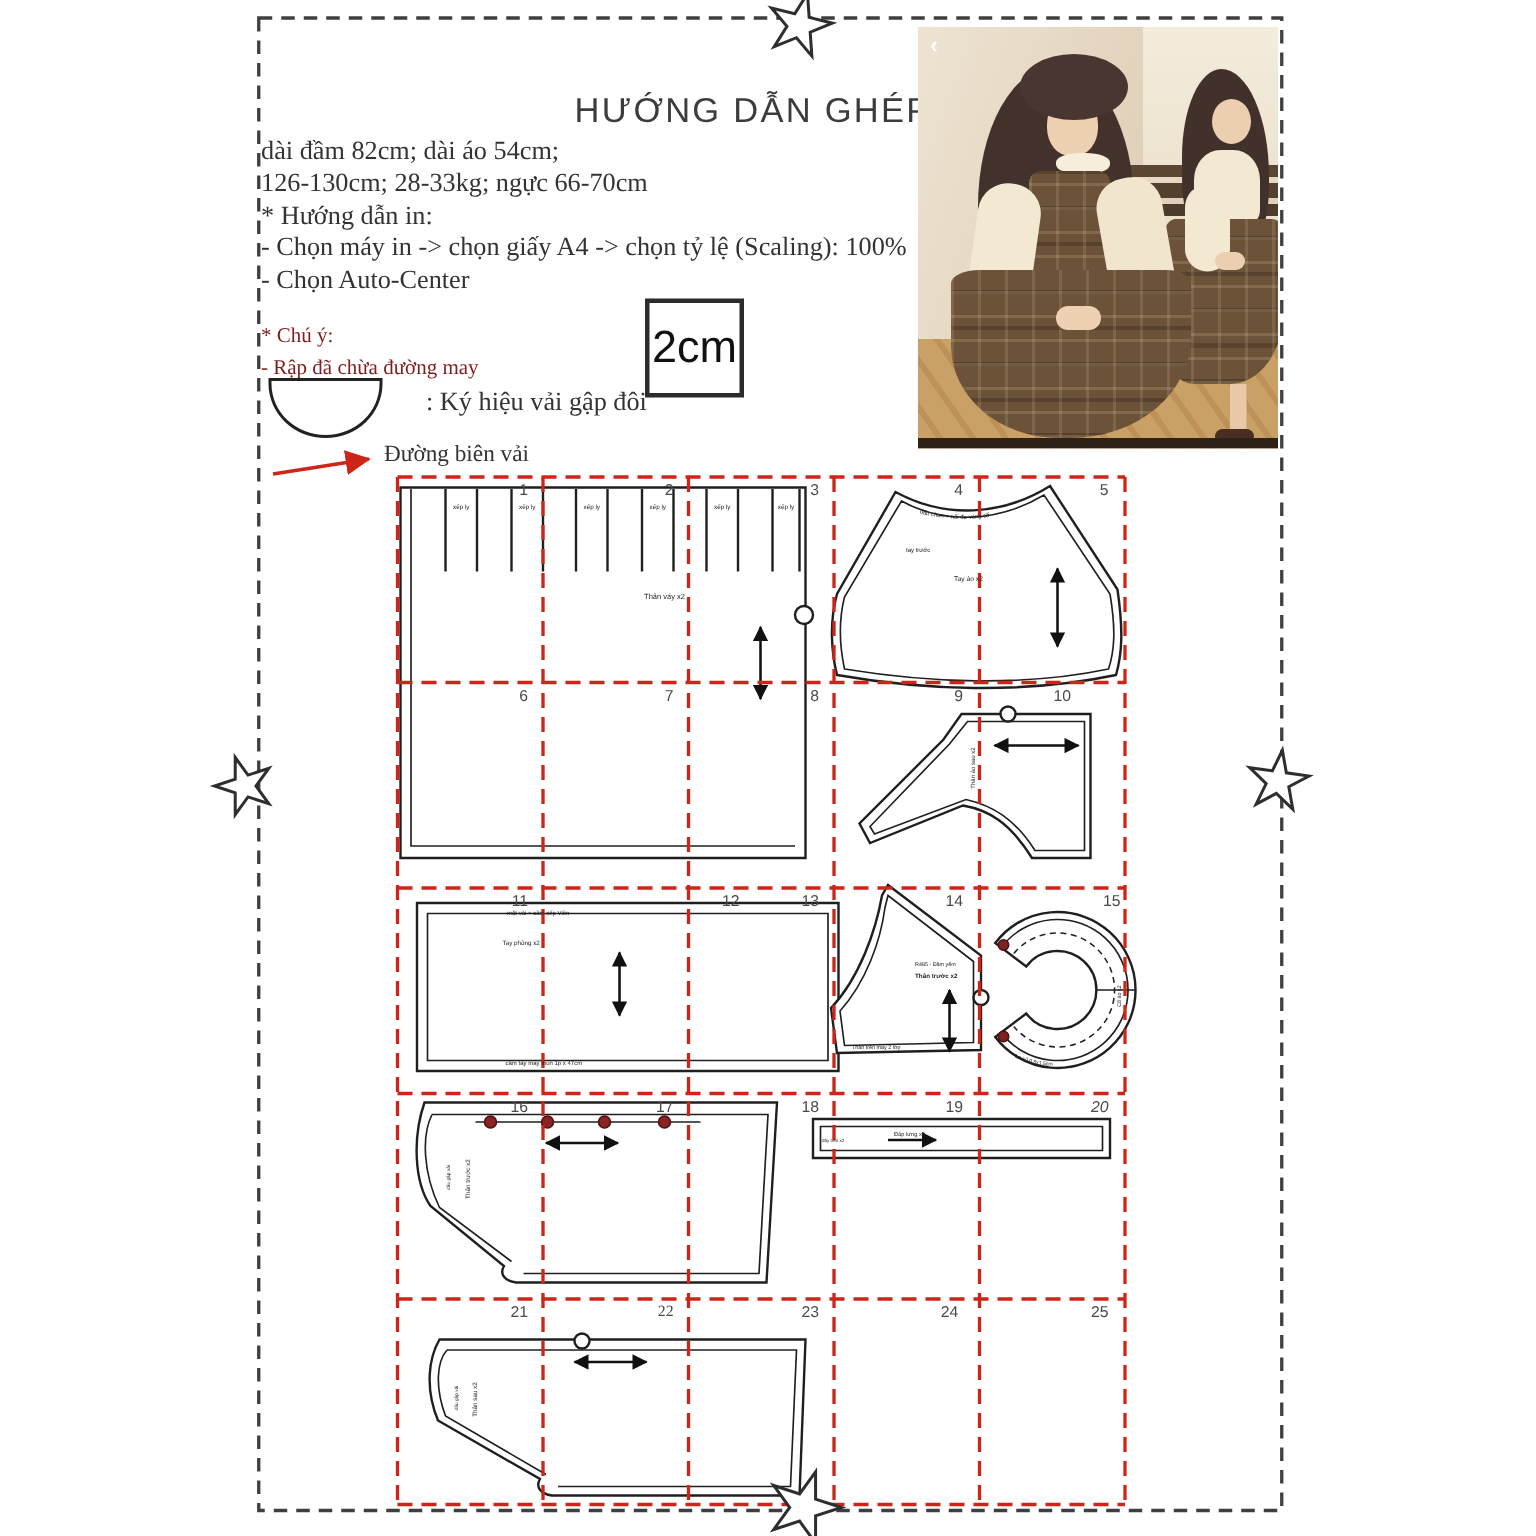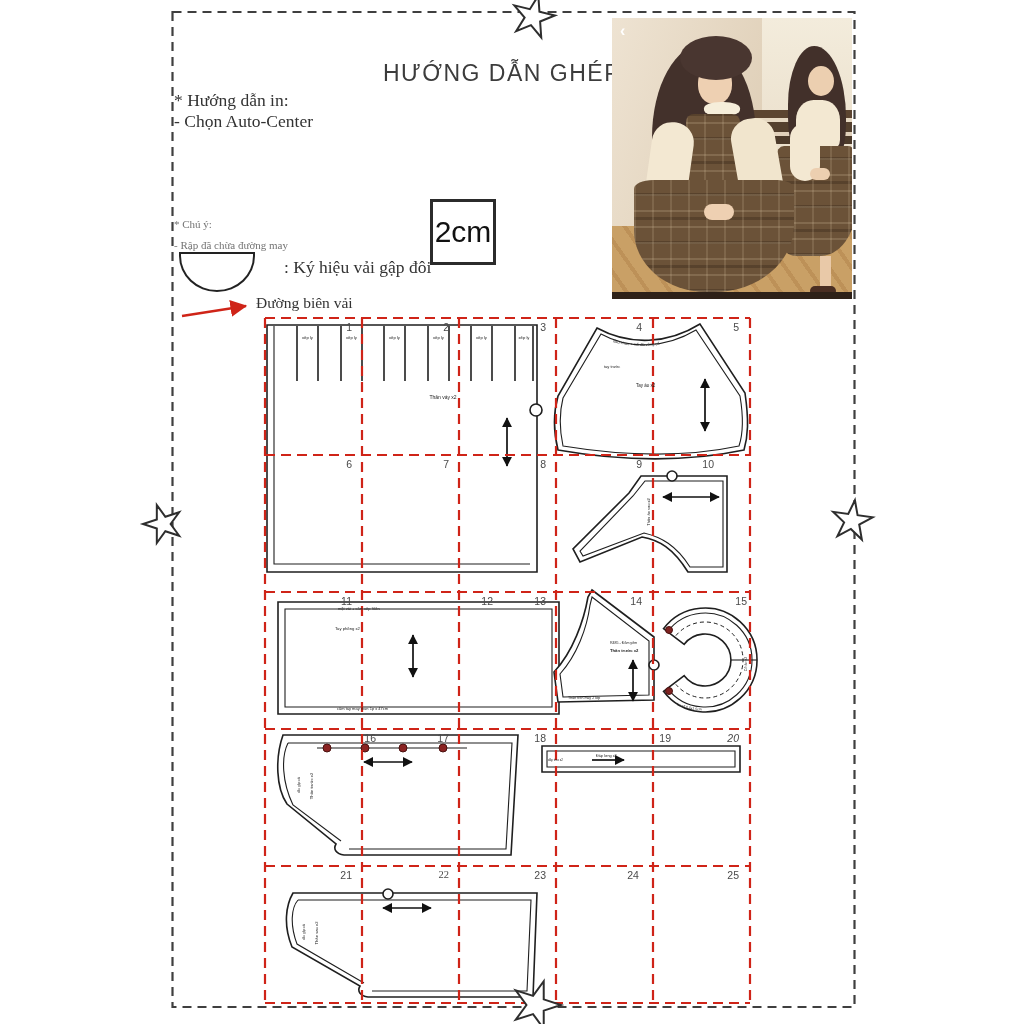--- a/index.html
+++ b/index.html
@@ -2,21 +2,21 @@
 <html><head>
 <meta charset="utf-8">
 <style>
   html,body{margin:0;padding:0;}
   body{width:1024px;height:1024px;position:relative;background:#fff;
        font-family:"Liberation Serif",serif;overflow:hidden;}
   .abs{position:absolute;}
   #title{left:383px;top:60px;font-family:"Liberation Sans",sans-serif;
          font-size:23px;color:#3c3c3c;letter-spacing:1.5px;z-index:2;white-space:nowrap;}
   #info{left:174px;top:90px;font-size:17.5px;color:#333;line-height:21.4px;z-index:2;}
-  #note{left:174px;top:214px;font-size:11px;color:#737373;line-height:21.4px;z-index:2;}
+  #note{left:174px;top:214px;font-size:14px;color:#7f1d1d;line-height:21.4px;z-index:2;}
   #scalebox{left:430px;top:199px;width:60px;height:60px;border:3px solid #2b2b2b;
          display:flex;align-items:center;justify-content:center;z-index:2;
          font-family:"Liberation Sans",sans-serif;font-size:30px;color:#111;}
   #foldsym{left:179px;top:252px;width:72px;height:36px;border:2px solid #222;
          border-radius:0 0 40px 40px / 0 0 38px 38px;z-index:2;}
   #foldlabel{left:284px;top:257px;font-size:17.5px;color:#333;z-index:2;}
   #selvage{left:256px;top:294px;font-size:15.5px;color:#333;z-index:2;}
   .gridnum{position:absolute;width:18px;text-align:right;z-index:3;
          font-family:"Liberation Sans",sans-serif;font-size:10.5px;color:#4a4a4a;}
   #overlay{position:absolute;left:0;top:0;z-index:1;}
@@ -61,21 +61,24 @@
   #ph-hands1{left:92px;top:186px;width:30px;height:16px;background:#eed0b2;border-radius:8px;}
   #ph-bar{left:0;top:274px;width:240px;height:7px;background:#2e2118;}
   #ph-chevron{left:8px;top:4px;color:#fff;font:700 16px "Liberation Sans",sans-serif;}
 </style>
 </head>
 <body>
 
 <div class="abs" id="title">HƯỚNG DẪN GHÉP RẬP</div>
 
 <div class="abs" id="info">
+  <div>dài đầm 82cm; dài áo 54cm;</div>
+  <div>126-130cm; 28-33kg; ngực 66-70cm</div>
   <div>* Hướng dẫn in:</div>
+  <div>- Chọn máy in -&gt; chọn giấy A4  -&gt; chọn tỷ lệ (Scaling): 100%</div>
   <div>- Chọn Auto-Center</div>
 </div>
 
 <div class="abs" id="note">
   <div>* Chú ý:</div>
   <div>- Rập đã chừa đường may</div>
 </div>
 
 <div class="abs" id="scalebox">2cm</div>
 
@@ -92,24 +95,24 @@
     <div class="gridnum" style="left: 334px; top: 458px;">6</div>
     <div class="gridnum" style="left: 431px; top: 458px;">7</div>
     <div class="gridnum" style="left: 528px; top: 458px;">8</div>
     <div class="gridnum" style="left: 624px; top: 458px;">9</div>
     <div class="gridnum" style="left: 696px; top: 458px;">10</div>
     <div class="gridnum" style="left: 334px; top: 595px;">11</div>
     <div class="gridnum" style="left: 431px; top: 595px; margin-left: 44px;">12</div>
     <div class="gridnum" style="left: 528px; top: 595px;">13</div>
     <div class="gridnum" style="left: 624px; top: 595px;">14</div>
     <div class="gridnum" style="left: 729px; top: 595px;">15</div>
-    <div class="gridnum" style="left: 334px; top: 732px; margin-left: 24px;">16</div>
+    <div class="gridnum" style="left: 334px; top: 732px;">16</div>
     <div class="gridnum" style="left: 431px; top: 732px;">17</div>
     <div class="gridnum" style="left: 528px; top: 732px;">18</div>
-    <div class="gridnum" style="left: 624px; top: 732px; margin-left: 29px;">19</div>
+    <div class="gridnum" style="left: 624px; top: 732px;">19</div>
     <div class="gridnum" style="left: 721px; top: 732px; font-style: italic;">20</div>
     <div class="gridnum" style="left: 334px; top: 869px;">21</div>
     <div class="gridnum" style="left: 431px; top: 869px; font-family: Liberation Serif, serif;">22</div>
     <div class="gridnum" style="left: 528px; top: 869px;">23</div>
     <div class="gridnum" style="left: 624px; top: 869px; text-align: center;">24</div>
     <div class="gridnum" style="left: 721px; top: 869px;">25</div>
   </div>
 
 <svg id="overlay" width="1024" height="1024" viewBox="0 0 1024 1024" xmlns="http://www.w3.org/2000/svg">
   <defs>

